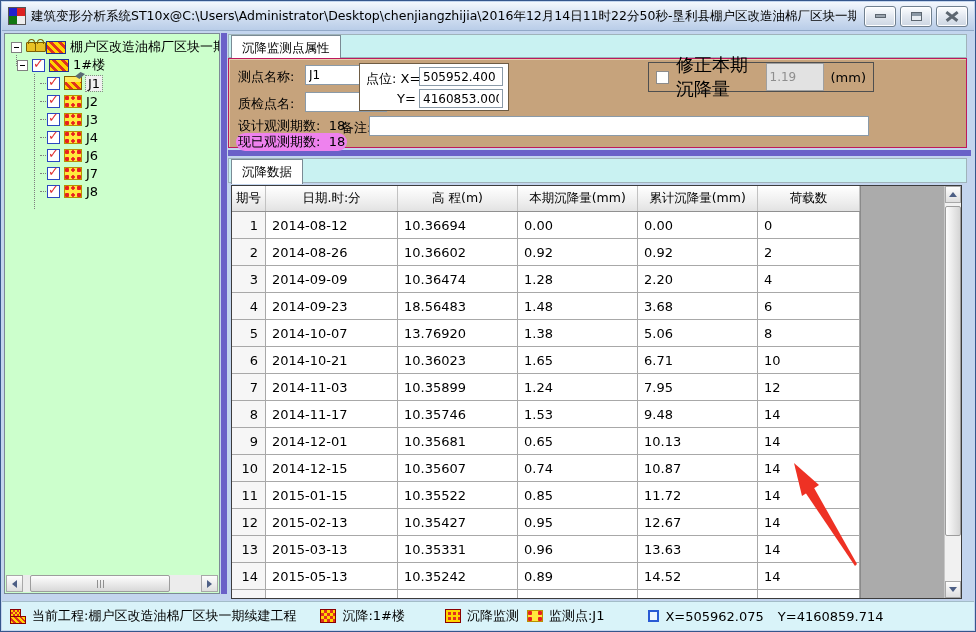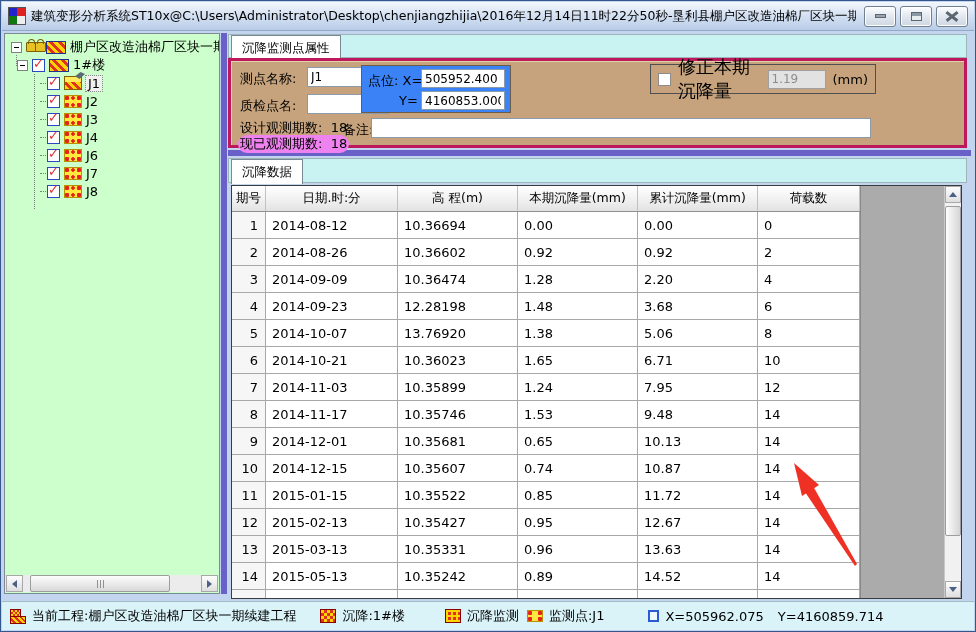--- a/index.html
+++ b/index.html
@@ -61,27 +61,27 @@
   
   .vsplit{position:absolute;left:220px;top:32px;width:6px;height:561px;background:#6a61c8;}
   .hsplit{position:absolute;left:227px;top:149px;width:743px;height:6px;background:#6a61c8;}
 
   
   .tabstrip{position:absolute;left:227px;width:739px;height:24px;background:#c9f2f2;border:1px solid #9fb3ba;box-sizing:border-box;}
   .ts1{top:33px;}  .ts2{top:157px;height:25px;}
   .tab{position:absolute;left:2px;top:0;bottom:0;background:#fff;border:1px solid #7a8a94;border-bottom:none;padding:12px 10px;display:flex;align-items:center;font-size:12.5px;}
 
   
-  .prop-panel{position:absolute;left:227px;top:57px;width:739px;height:90px;background:#c6a37c;border:3px solid #be185d;box-shadow:inset 1px 1px 0 #e3d0ad;box-sizing:border-box;}
+  .prop-panel{position:absolute;left:227px;top:57px;width:739px;height:90px;background:#c6a37c;border:1px solid #be185d;box-shadow:inset 1px 1px 0 #e3d0ad;box-sizing:border-box;}
   .plabel{position:absolute;font-size:13px;color:#000;white-space:nowrap;}
   .pinput{position:absolute;border:1px solid #8a9aa8;background:#fff;font-size:12px;font-family:inherit;padding:0 3px;box-sizing:border-box;}
-  .pos-box{position:absolute;left:130px;top:4px;width:150px;height:48px;background:#3b82f6;border:1px solid #6e5c44;box-sizing:border-box;}
+  .pos-box{position:absolute;left:130px;top:4px;width:150px;height:48px;background:#ffffff;border:1px solid #6e5c44;box-sizing:border-box;}
   .corr-box{position:absolute;left:419px;top:3px;width:226px;height:30px;border:1px solid #4f4f4f;display:flex;align-items:center;padding:0 7px;gap:7px;box-sizing:border-box;}
   .cb-plain{width:13px;height:13px;background:#fff;border:1px solid #8c8c8c;box-sizing:border-box;flex:none;}
-  .corr-input{width:58px;height:19px;border:1px solid #a0a0a0;background:#e2e2e2;color:#8e8e8e;font-size:12px;font-family:inherit;padding:0 3px;box-sizing:border-box;}
+  .corr-input{width:58px;height:28px;border:1px solid #a0a0a0;background:#e2e2e2;color:#8e8e8e;font-size:12px;font-family:inherit;padding:0 3px;box-sizing:border-box;}
   .hl-violet{background:#ee82ee;padding:0 2px;}
 
   
   .table-panel{position:absolute;left:230px;top:184px;width:731px;height:414px;background:#fff;border:1px solid #3c3c3c;box-sizing:border-box;overflow:hidden;}
   .thead{display:flex;height:26px;background:linear-gradient(#ffffff,#ececec 70%,#e2e2e2);border-bottom:1px solid #909090;box-sizing:border-box;}
   .th{display:flex;align-items:center;justify-content:center;font-size:12.5px;border-right:1px solid #c2c2c2;box-sizing:border-box;color:#000;}
   .trow-d{display:flex;height:27px;border-bottom:1px solid #a8a8a8;box-sizing:border-box;background:#fff;}
   .td{display:flex;align-items:center;font-size:13px;border-right:1px solid #a8a8a8;box-sizing:border-box;padding-left:6px;color:#000;}
   .td.rn{justify-content:flex-end;padding-right:7px;padding-left:0;background:#f6f6f6;}
   .c0{width:34px;flex:none;} .c1{width:132px;flex:none;} .c2{width:120px;flex:none;}
@@ -273,21 +273,21 @@
       <div class="td rn c0">3</div>
         <div class="td c1">2014-09-09</div>
         <div class="td c2">10.36474</div>
         <div class="td c3">1.28</div>
         <div class="td c4">2.20</div>
         <div class="td c5">4</div>
     </div>
     <div class="trow-d">
       <div class="td rn c0">4</div>
         <div class="td c1">2014-09-23</div>
-        <div class="td c2">12.28198</div>
+        <div class="td c2">18.56483</div>
         <div class="td c3">1.48</div>
         <div class="td c4">3.68</div>
         <div class="td c5">6</div>
     </div>
     <div class="trow-d">
       <div class="td rn c0">5</div>
         <div class="td c1">2014-10-07</div>
         <div class="td c2">13.76920</div>
         <div class="td c3">1.38</div>
         <div class="td c4">5.06</div>

